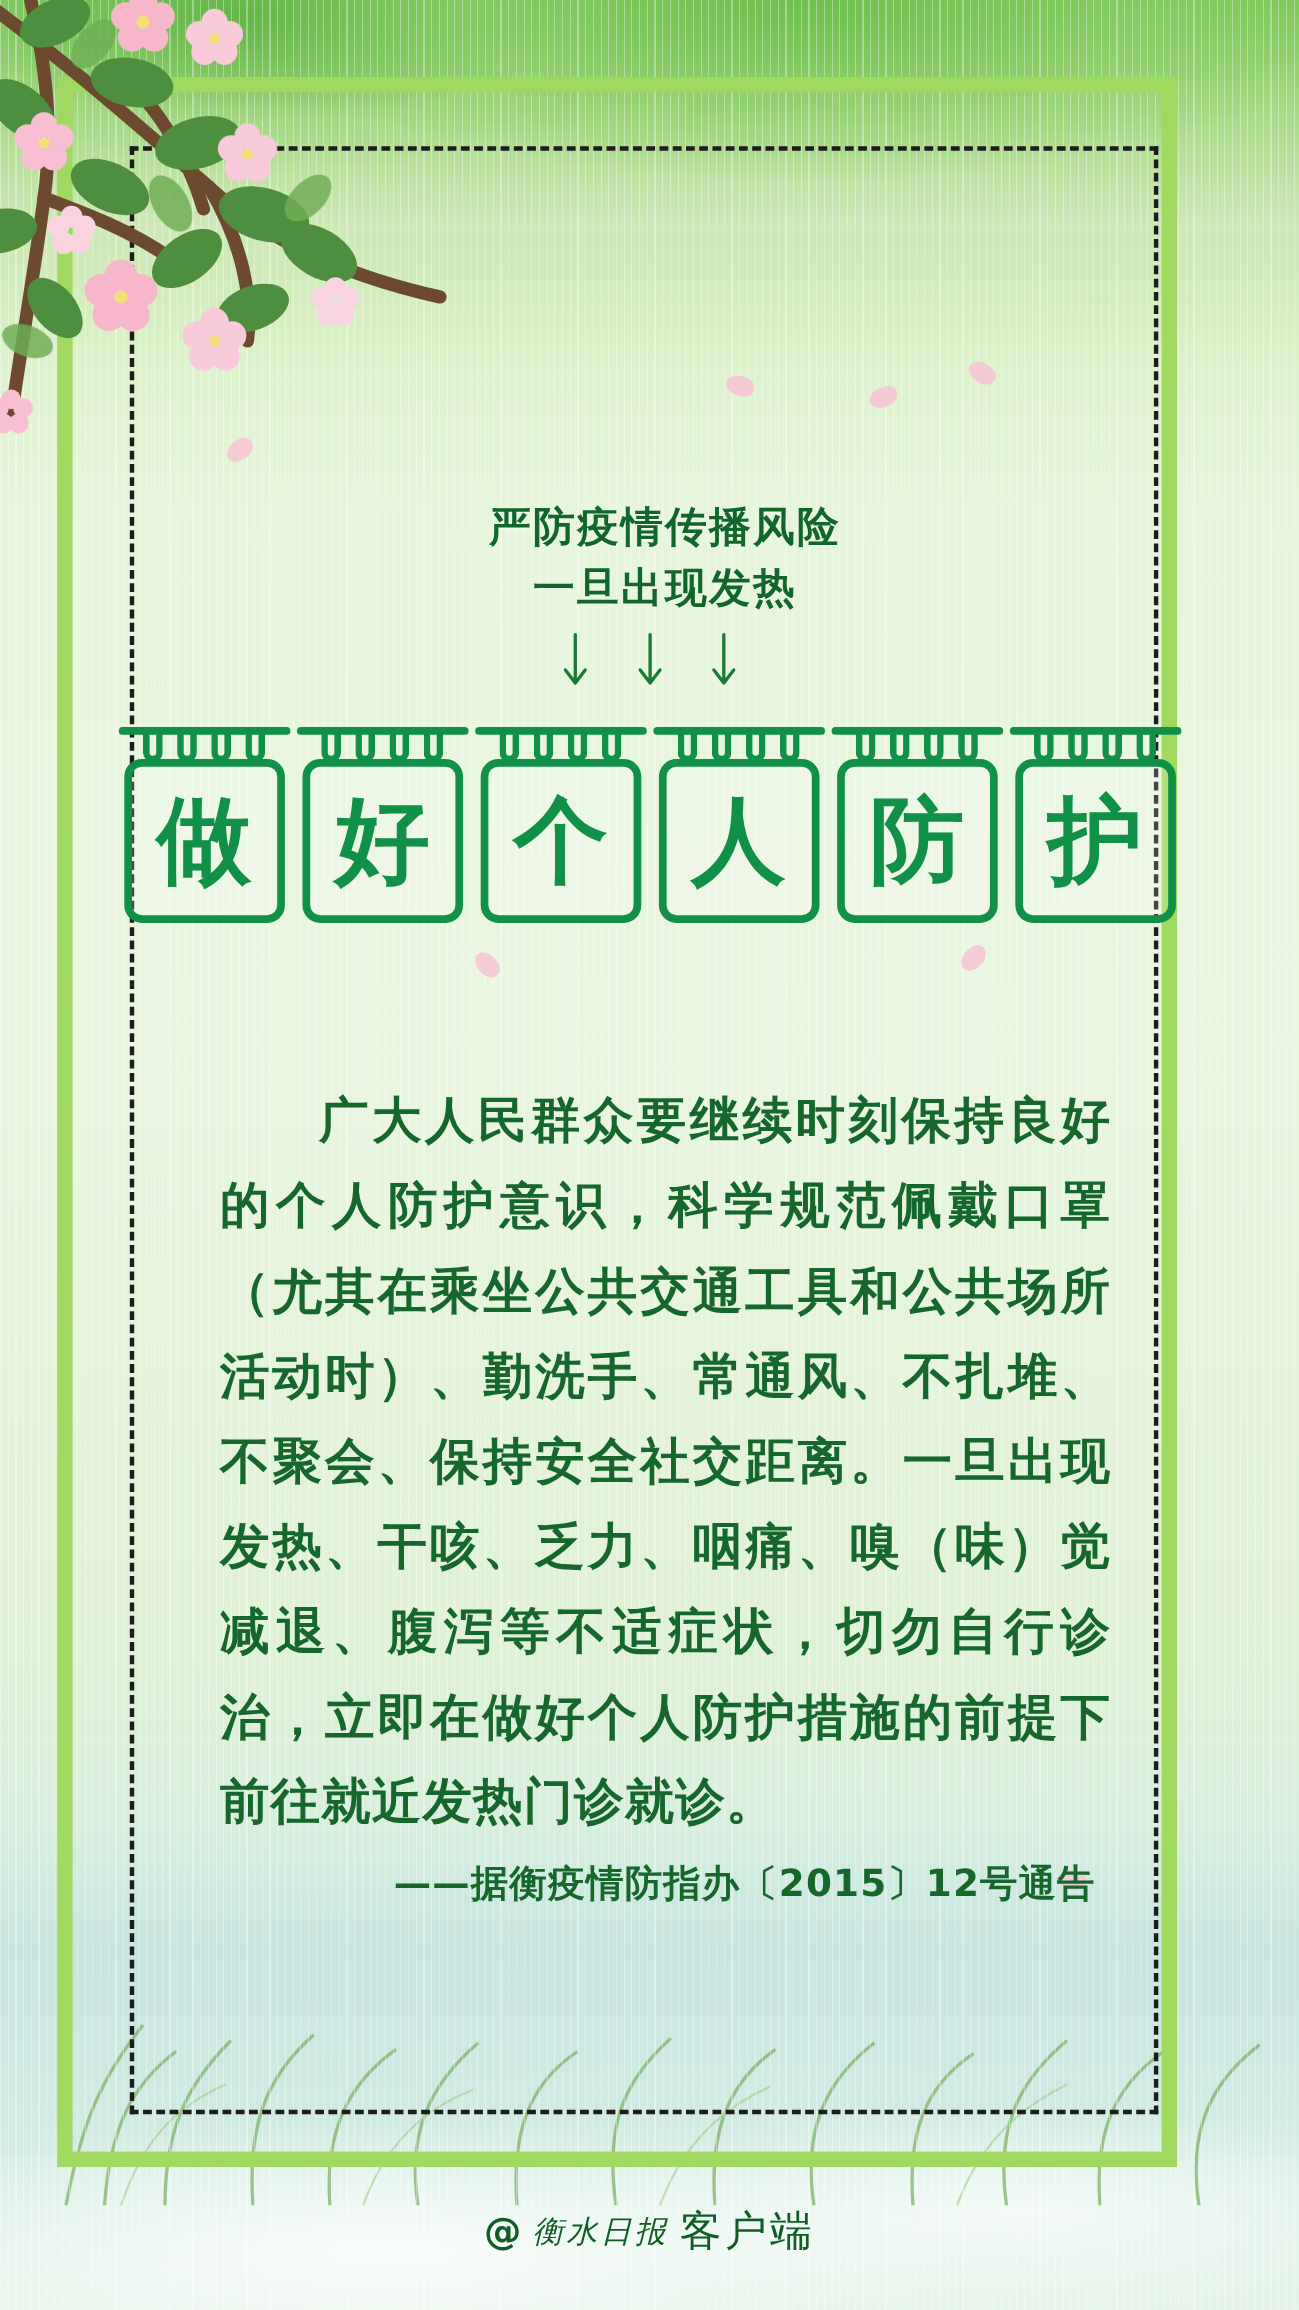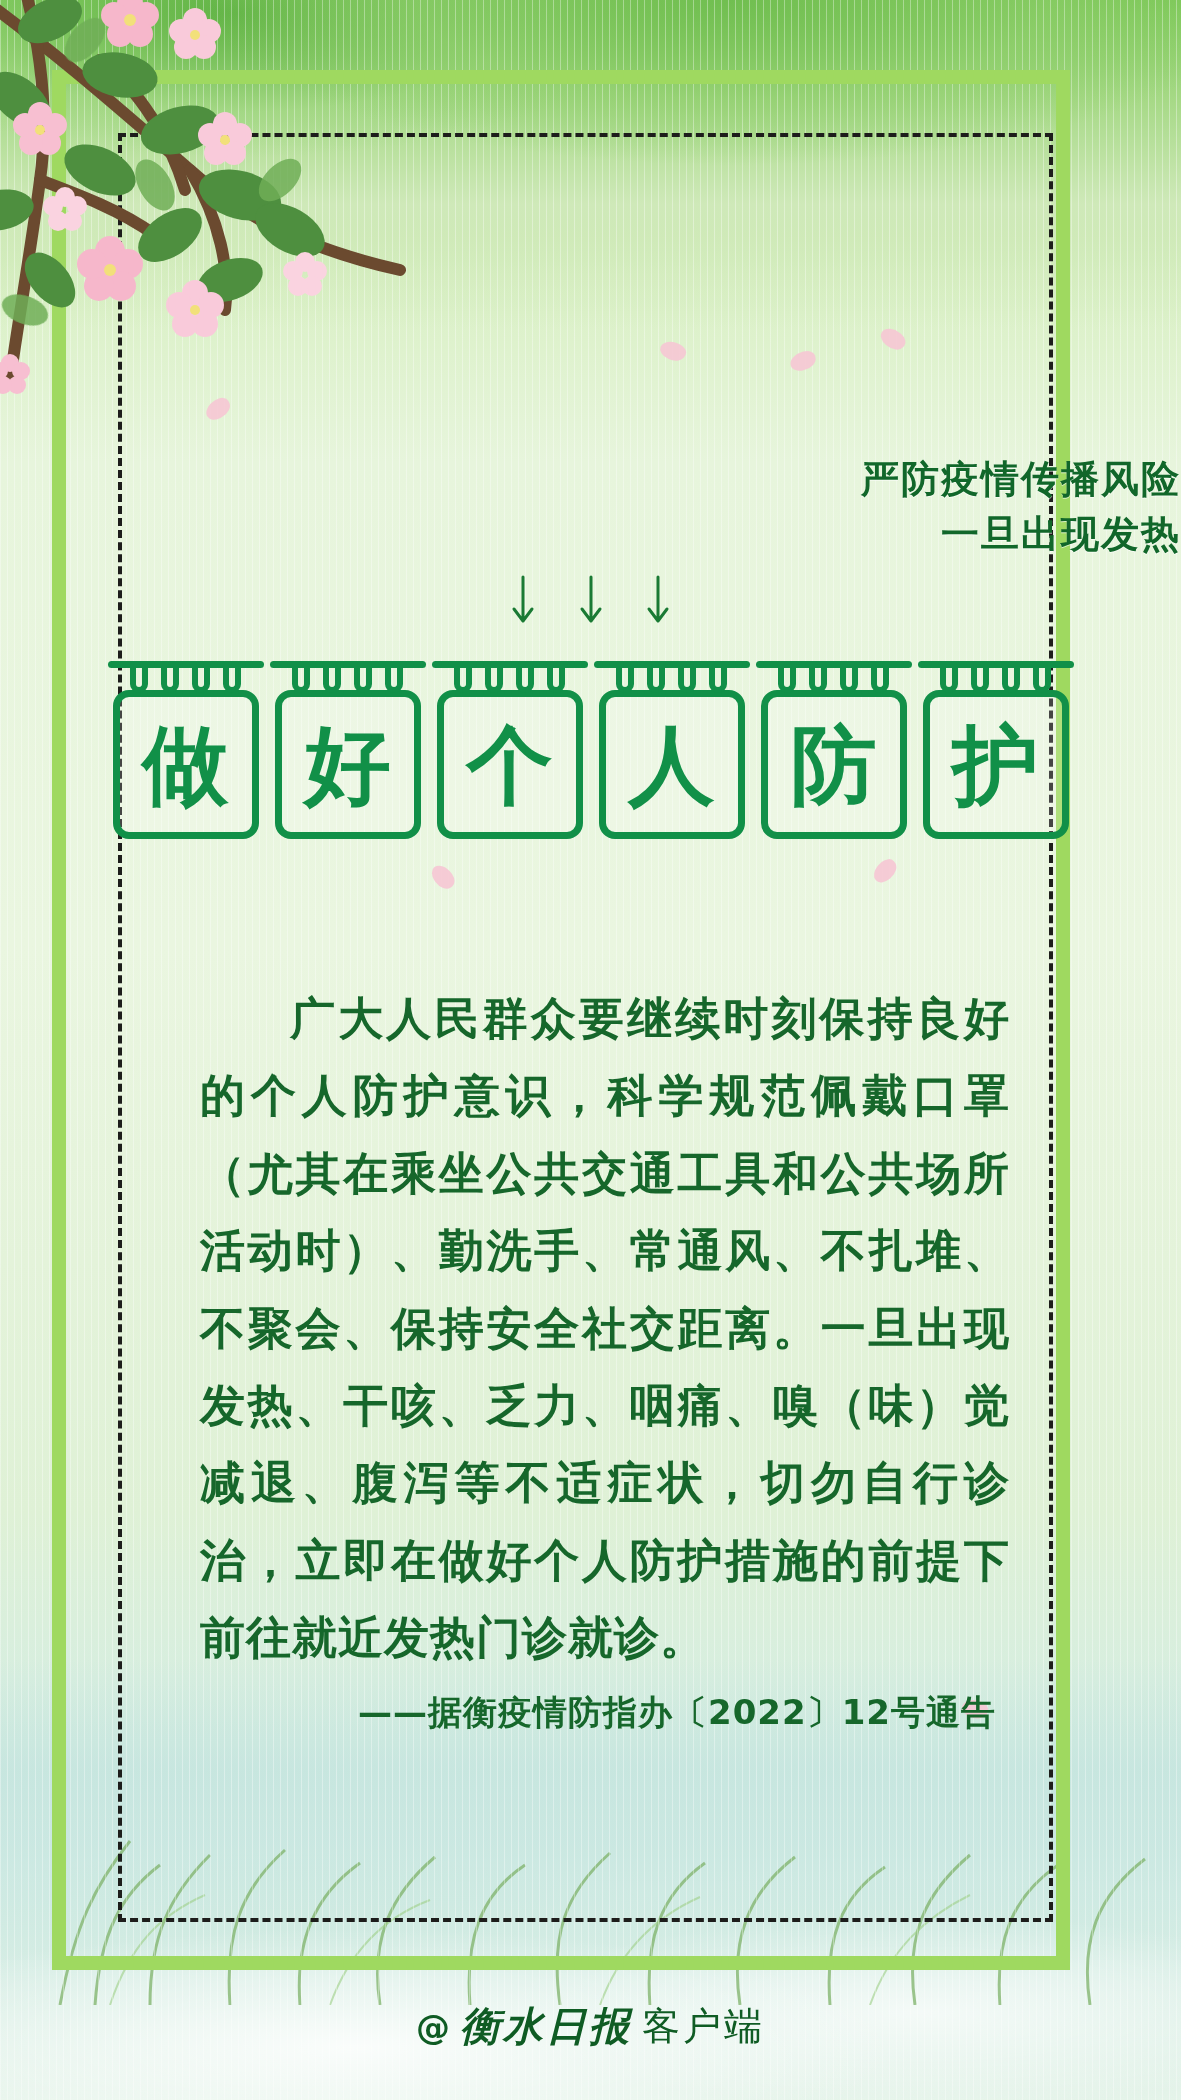--- a/index.html
+++ b/index.html
@@ -123,21 +123,21 @@
     width: 620px;
     height: 620px;
     pointer-events: none;
   }
 
   
   .headline {
     position: absolute;
     top: 452px;
     left: 0; right: 0;
-    text-align: right;
+    text-align: center;
     color: #11672a;
     font-weight: bold;
     font-size: 38px;
     line-height: 1.45;
     letter-spacing: 2px;
     text-shadow: 0 1px 0 rgba(255,255,255,0.6);
     margin-left: 28px;
   }
 
   .arrows {
@@ -241,22 +241,22 @@
     align-items: center;
     justify-content: center;
     gap: 10px;
     color: #0f5c24;
   }
   .footer .at {
     font-size: 34px;
     font-weight: bold;
   }
   .footer .brand {
-    font-size: 40px;
-    font-weight: bold;
+    font-size: 28px;
+    font-weight: normal;
     font-style: italic;
     letter-spacing: 3px;
   }
   .footer .client {
     font-size: 38px;
     font-weight: normal;
     letter-spacing: 3px;
   }
 
   
@@ -492,21 +492,21 @@
           <i></i>
           <i></i>
           <i></i>
         </div>
       <span class="glyph">护</span>
     </div>
   </div>
 
   <div class="body-text">广大人民群众要继续时刻保持良好的个人防护意识，科学规范佩戴口罩（尤其在乘坐公共交通工具和公共场所活动时）、勤洗手、常通风、不扎堆、不聚会、保持安全社交距离。一旦出现发热、干咳、乏力、咽痛、嗅（味）觉减退、腹泻等不适症状，切勿自行诊治，立即在做好个人防护措施的前提下前往就近发热门诊就诊。</div>
 
-  <div class="source">——据衡疫情防指办〔2022〕12号通告</div>
+  <div class="source">——据衡疫情防指办〔2015〕12号通告</div>
 
   <div class="footer">
     <span class="at">@</span>
     <span class="brand">衡水日报</span>
     <span class="client">客户端</span>
   </div>
 
 </div>
 
 </body></html>

